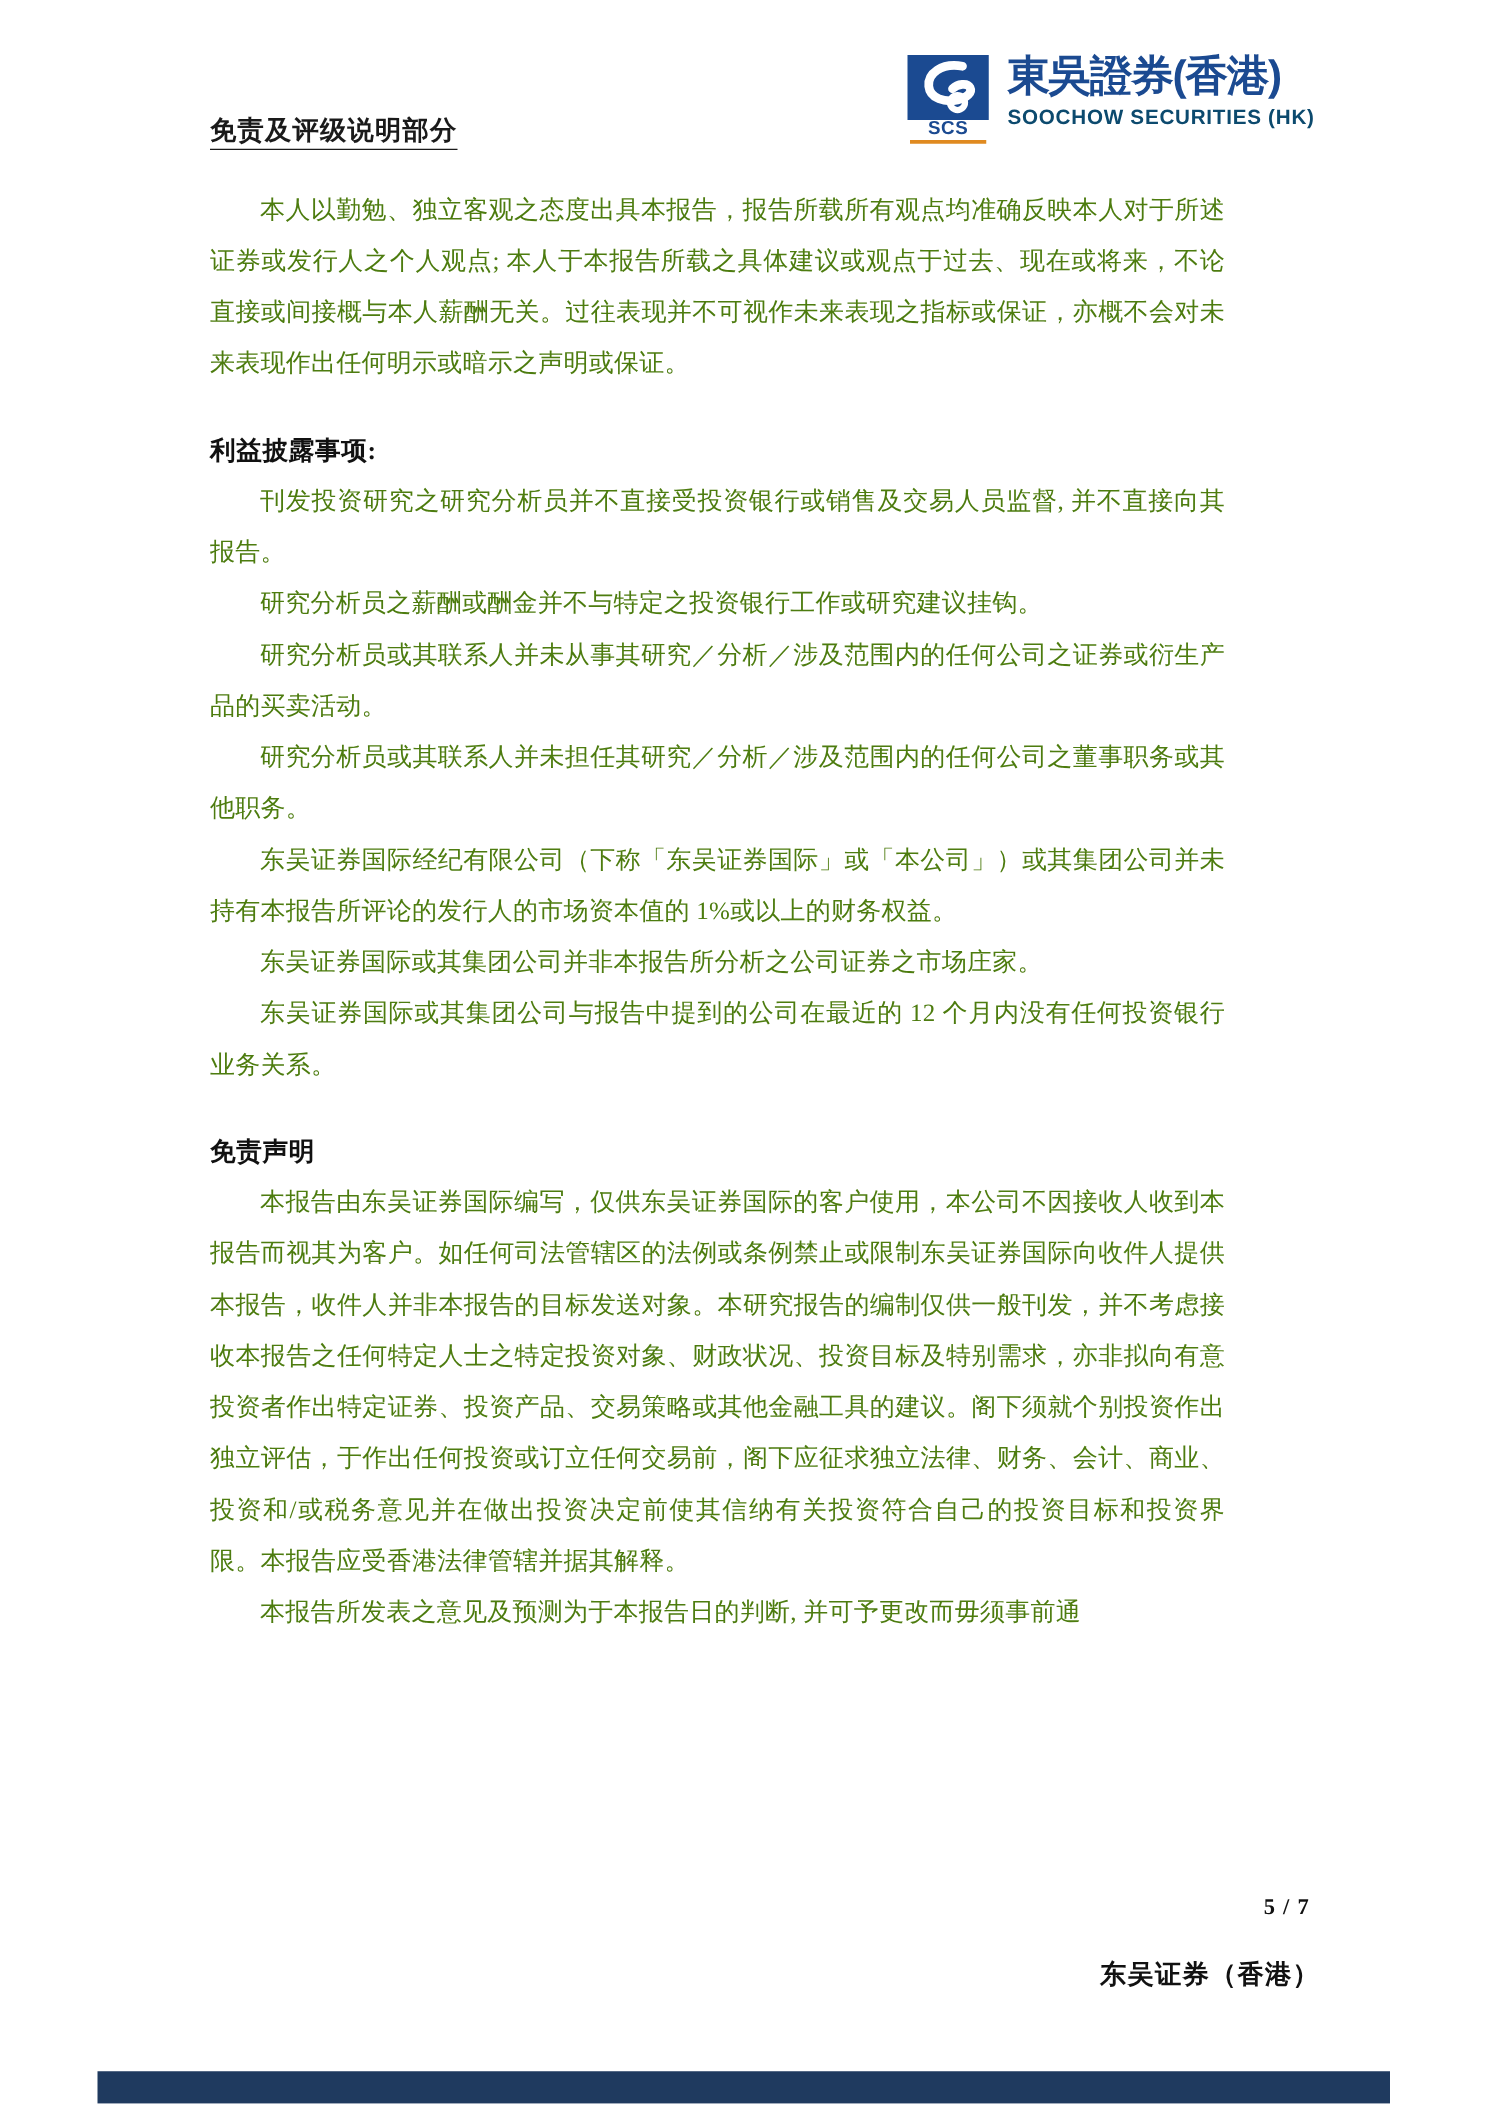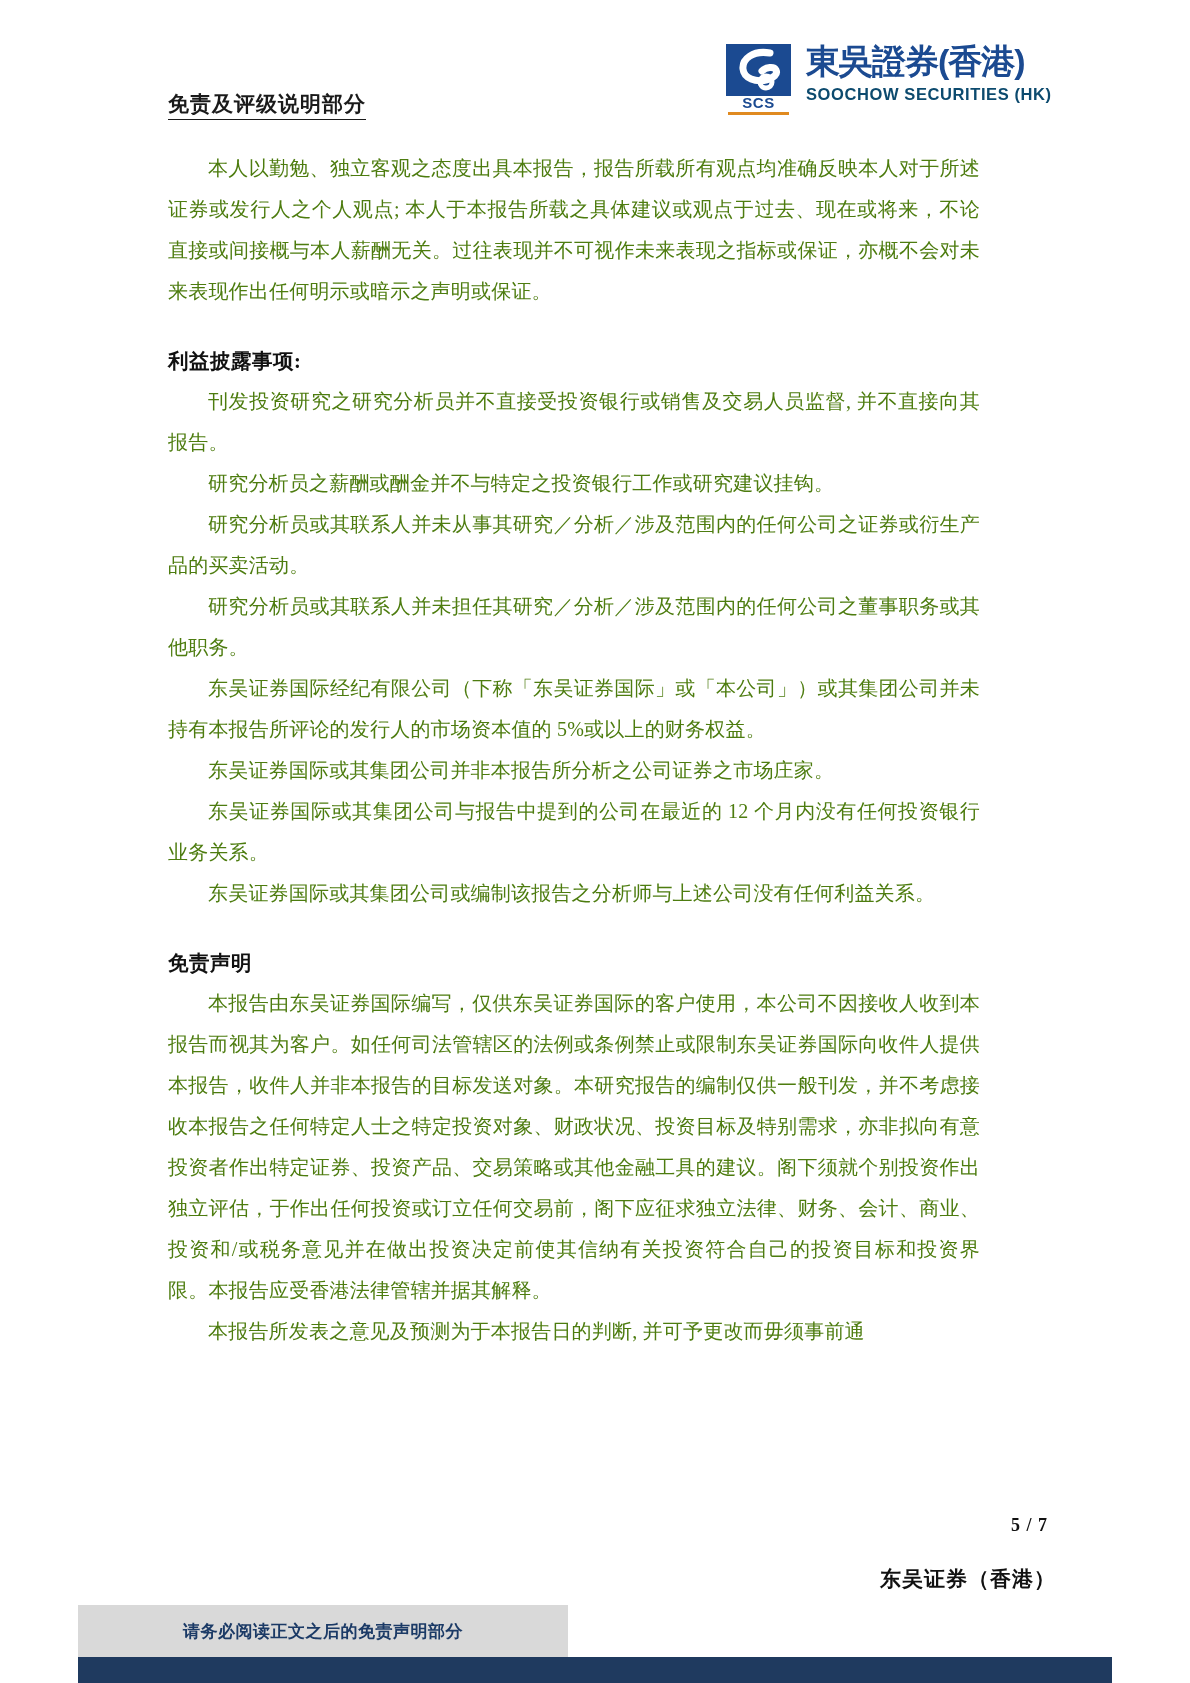--- a/index.html
+++ b/index.html
@@ -226,38 +226,34 @@
     </div>
 
     <div class="gap-lg"></div>
 
     <div>
       <h2 class="sec-head">利益披露事项:</h2>
       <p class="para">刊发投资研究之研究分析员并不直接受投资银行或销售及交易人员监督, 并不直接向其报告。</p>
       <p class="para">研究分析员之薪酬或酬金并不与特定之投资银行工作或研究建议挂钩。</p>
       <p class="para">研究分析员或其联系人并未从事其研究／分析／涉及范围内的任何公司之证券或衍生产品的买卖活动。</p>
       <p class="para">研究分析员或其联系人并未担任其研究／分析／涉及范围内的任何公司之董事职务或其他职务。</p>
-      <p class="para">东吴证券国际经纪有限公司（下称「东吴证券国际」或「本公司」）或其集团公司并未持有本报告所评论的发行人的市场资本值的 5%或以上的财务权益。</p>
+      <p class="para">东吴证券国际经纪有限公司（下称「东吴证券国际」或「本公司」）或其集团公司并未持有本报告所评论的发行人的市场资本值的 1%或以上的财务权益。</p>
       <p class="para">东吴证券国际或其集团公司并非本报告所分析之公司证券之市场庄家。</p>
       <p class="para">东吴证券国际或其集团公司与报告中提到的公司在最近的 12 个月内没有任何投资银行业务关系。</p>
-      <p class="para">东吴证券国际或其集团公司或编制该报告之分析师与上述公司没有任何利益关系。</p>
     </div>
 
     <div class="gap-lg"></div>
 
     <div>
       <h2 class="sec-head">免责声明</h2>
       <p class="para">本报告由东吴证券国际编写，仅供东吴证券国际的客户使用，本公司不因接收人收到本报告而视其为客户。如任何司法管辖区的法例或条例禁止或限制东吴证券国际向收件人提供本报告，收件人并非本报告的目标发送对象。本研究报告的编制仅供一般刊发，并不考虑接收本报告之任何特定人士之特定投资对象、财政状况、投资目标及特别需求，亦非拟向有意投资者作出特定证券、投资产品、交易策略或其他金融工具的建议。阁下须就个别投资作出独立评估，于作出任何投资或订立任何交易前，阁下应征求独立法律、财务、会计、商业、投资和/或税务意见并在做出投资决定前使其信纳有关投资符合自己的投资目标和投资界限。本报告应受香港法律管辖并据其解释。</p>
       <p class="para">本报告所发表之意见及预测为于本报告日的判断, 并可予更改而毋须事前通</p>
     </div>
 
   </div>
 
   <div class="footer">
     <div class="page-num">5 / 7</div>
     <div class="footer-brand">东吴证券（香港）</div>
-    <div class="footer-note">
-      <span>请务必阅读正文之后的免责声明部分</span>
-    </div>
     <div class="footer-bar"></div>
   </div>
 
 </div>
 
 </body></html>

